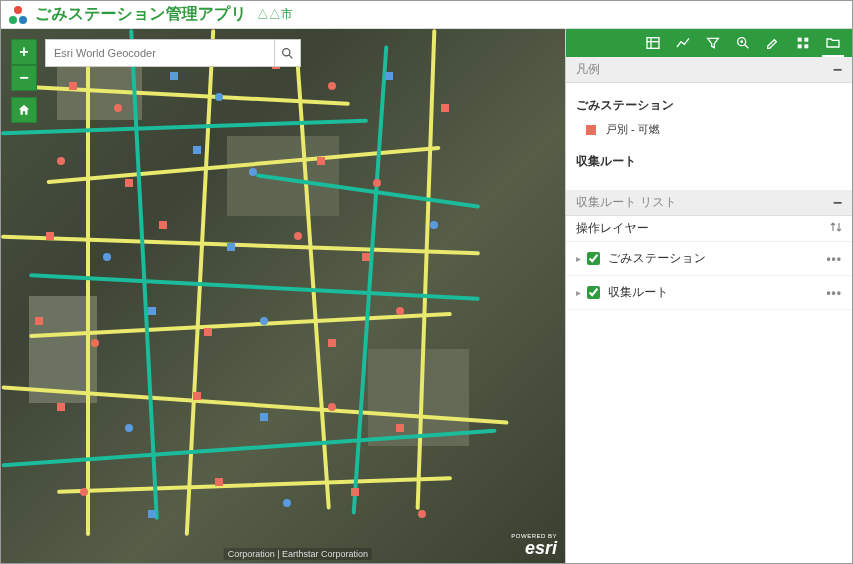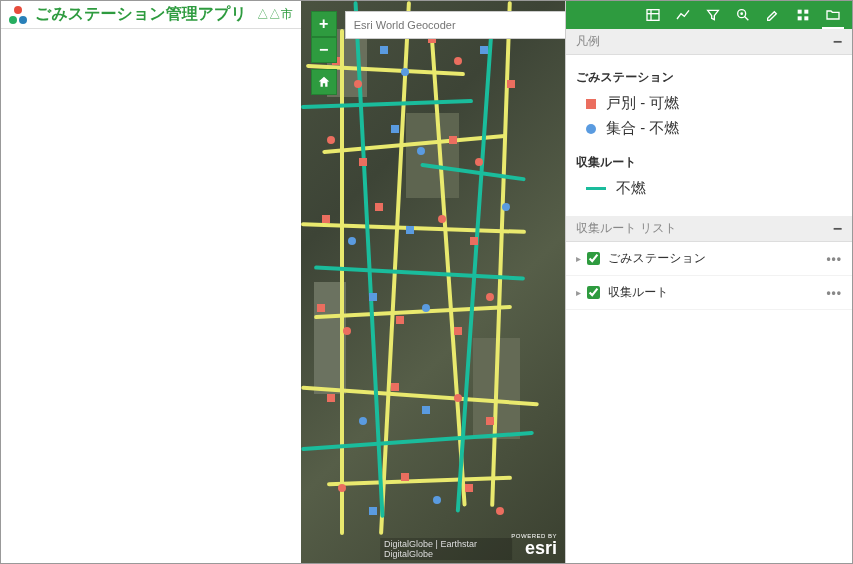--- a/index.html
+++ b/index.html
@@ -1,17 +1,17 @@
 <!DOCTYPE html>
 <html><head>
 <meta charset="utf-8">
 <style>
 * { margin: 0; padding: 0; box-sizing: border-box; }
 body { font-family: "Meiryo", "Hiragino Kaku Gothic Pro", sans-serif; font-size: 12px; color: #333; }
-.app { width: 853px; height: 564px; border: 1px solid #999; display: flex; flex-direction: row; position: relative; background: #fff; }
+.app { width: 853px; height: 564px; border: 1px solid #999; display: flex; flex-direction: column; position: relative; background: #fff; }
 .header { height: 28px; background: #fff; border-bottom: 1px solid #ddd; display: flex; align-items: center; padding: 0 8px; }
 .logo { width: 18px; height: 18px; position: relative; margin-right: 8px; }
 .logo-dot { width: 8px; height: 8px; border-radius: 50%; position: absolute; }
 .logo-dot.r { background: #e74c3c; top: 0; left: 5px; }
 .logo-dot.g { background: #27ae60; bottom: 0; left: 0; }
 .logo-dot.b { background: #2980b9; bottom: 0; right: 0; }
 .app-title { font-size: 16px; font-weight: bold; color: #2e9b3f; margin-right: 10px; }
 .subtitle { font-size: 12px; color: #2e9b3f; }
 .body { flex: 1; display: flex; position: relative; }
 .map-area { flex: 1; position: relative; background: #3a3a2e; overflow: hidden; }
@@ -26,35 +26,35 @@
 .pt.ci.b { background: #5a9be0; }
 .map-controls { position: absolute; top: 10px; left: 10px; display: flex; flex-direction: column; gap: 0; }
 .map-btn { width: 26px; height: 26px; background: #2e9b3f; color: #fff; display: flex; align-items: center; justify-content: center; font-size: 16px; font-weight: bold; cursor: pointer; border: 1px solid #248032; }
 .map-btn.home { margin-top: 6px; font-size: 13px; }
 .search-box { position: absolute; top: 10px; left: 44px; display: flex; background: #fff; border: 1px solid #ccc; gap: 48px; }
 .search-input { width: 180px; height: 26px; border: none; padding: 0 8px; font-size: 11px; outline: none; }
 .search-btn { width: 26px; height: 26px; border: none; background: #fff; border-left: 1px solid #ccc; cursor: pointer; display: flex; align-items: center; justify-content: center; }
 .attribution { position: absolute; bottom: 3px; left: 50%; transform: translateX(-40%); font-size: 9px; color: #ddd; background: rgba(0,0,0,0.2); padding: 1px 4px; }
 .esri-logo { position: absolute; bottom: 6px; right: 8px; color: #fff; font-size: 11px; text-align: right; line-height: 1; }
 .esri-logo .p { font-size: 6px; letter-spacing: 0.5px; }
-.esri-logo .e { font-size: 18px; font-weight: bold; }
+.esri-logo .e { font-size: 18px; font-weight: bold; font-style: italic; }
 .side { width: 287px; border-left: 1px solid #ccc; display: flex; flex-direction: column; background: #fff; }
 .toolbar { height: 28px; background: #2e9b3f; display: flex; align-items: center; justify-content: flex-end; padding: 0 4px; }
 .tool-btn { width: 30px; height: 28px; display: flex; align-items: center; justify-content: center; cursor: pointer; position: relative; }
 .tool-btn.active::after { content: ''; position: absolute; bottom: 0; left: 4px; right: 4px; height: 2px; background: #fff; }
 .tool-icon { width: 16px; height: 16px; }
 .panel-title { height: 30px; background: #fff; display: flex; align-items: center; padding: 0 10px; font-size: 13px; font-weight: bold; color: #2e9b3f; border-bottom: 1px solid #eee; }
 .panel-title .spacer { flex: 1; }
 .panel-title .ctrl { cursor: pointer; padding: 0 4px; color: #555; font-size: 12px; }
 .section-header { height: 26px; background: #eee; display: flex; align-items: center; padding: 0 10px; font-size: 12px; color: #888; border-bottom: 1px solid #ddd; }
 .section-header .spacer { flex: 1; }
 .section-header .minus { font-weight: bold; cursor: pointer; color: #555; font-size: 16px; line-height: 1; }
 .legend-body { padding: 8px 10px 12px; }
 .legend-group-title { font-size: 12px; font-weight: bold; margin: 6px 0 8px; }
-.legend-item { display: flex; align-items: center; margin: 6px 0 6px 10px; font-size: 15px; }
+.legend-item { display: flex; align-items: center; margin: 6px 0 6px 10px; font-size: 11px; }
 .legend-sym { width: 10px; height: 10px; margin-right: 10px; }
 .legend-sym.sq-r { background: #eb6e5f; }
 .legend-sym.ci-r { background: #eb6e5f; border-radius: 50%; }
 .legend-sym.sq-b { background: #5a9be0; }
 .legend-sym.ci-b { background: #5a9be0; border-radius: 50%; }
 .legend-line { width: 20px; height: 3px; margin-right: 10px; }
 .legend-line.y { background: #e9e96e; }
 .legend-line.g { background: #1abc9c; }
 .layer-sub { height: 26px; display: flex; align-items: center; padding: 0 10px; font-size: 12px; color: #333; border-bottom: 1px solid #eee; }
 .layer-sub .spacer { flex: 1; }
@@ -163,21 +163,21 @@
       </div>
       <div class="search-box">
         <input class="search-input" placeholder="Esri World Geocoder" style="">
         <button class="search-btn">
           <svg class="mag" viewBox="0 0 16 16">
               <circle cx="6.5" cy="6.5" r="4.5"></circle>
               <line x1="10" y1="10" x2="14" y2="14"></line>
             </svg>
         </button>
       </div>
-      <div class="attribution">DigitalGlobe | Earthstar DigitalGlobe</div>
+      <div class="attribution">Corporation | Earthstar Corporation</div>
       <div class="esri-logo">
         <div class="p">POWERED BY</div>
         <div class="e">esri</div>
       </div>
     </div>
 
     <div class="side">
       <div class="toolbar">
         <div class="tool-btn">
             <svg class="tool-icon" viewBox="0 0 24 24">
@@ -229,38 +229,39 @@
         <span class="spacer"></span>
         <span class="minus">−</span>
       </div>
 
       <div class="legend-body">
         <div class="legend-group-title">ごみステーション</div>
         <div class="legend-item">
             <div class="legend-sym sq-r"></div>
             <span>戸別 - 可燃</span>
           </div>
-        <div class="legend-item">
-            <div class="legend-sym ci-b"></div>
-            <span>集合 - 不燃</span>
-          </div>
 
         <div class="legend-group-title" style="margin-top:16px">収集ルート</div>
-        <div class="legend-item">
-            <div class="legend-line g"></div>
-            <span>不燃</span>
-          </div>
       </div>
 
       <div class="section-header">
         <span>収集ルート リスト</span>
         <span class="spacer"></span>
         <span class="minus">−</span>
       </div>
 
+      <div class="layer-sub">
+        <span>操作レイヤー</span>
+        <span class="spacer"></span>
+        <span class="sort">
+          <svg width="12" height="12" viewBox="0 0 12 12">
+              <path d="M3 2v8M1 4l2-2 2 2M9 10V2M7 8l2 2 2-2" fill="none" stroke="#888" stroke-width="1.2"></path>
+            </svg>
+        </span>
+      </div>
 
       <div class="layer-item">
         <span class="arrow">▸</span>
         <input type="checkbox" checked="" style="">
         <span>ごみステーション</span>
         <span class="spacer"></span>
         <span class="more">•••</span>
       </div>
       <div class="layer-item">
         <span class="arrow">▸</span>

